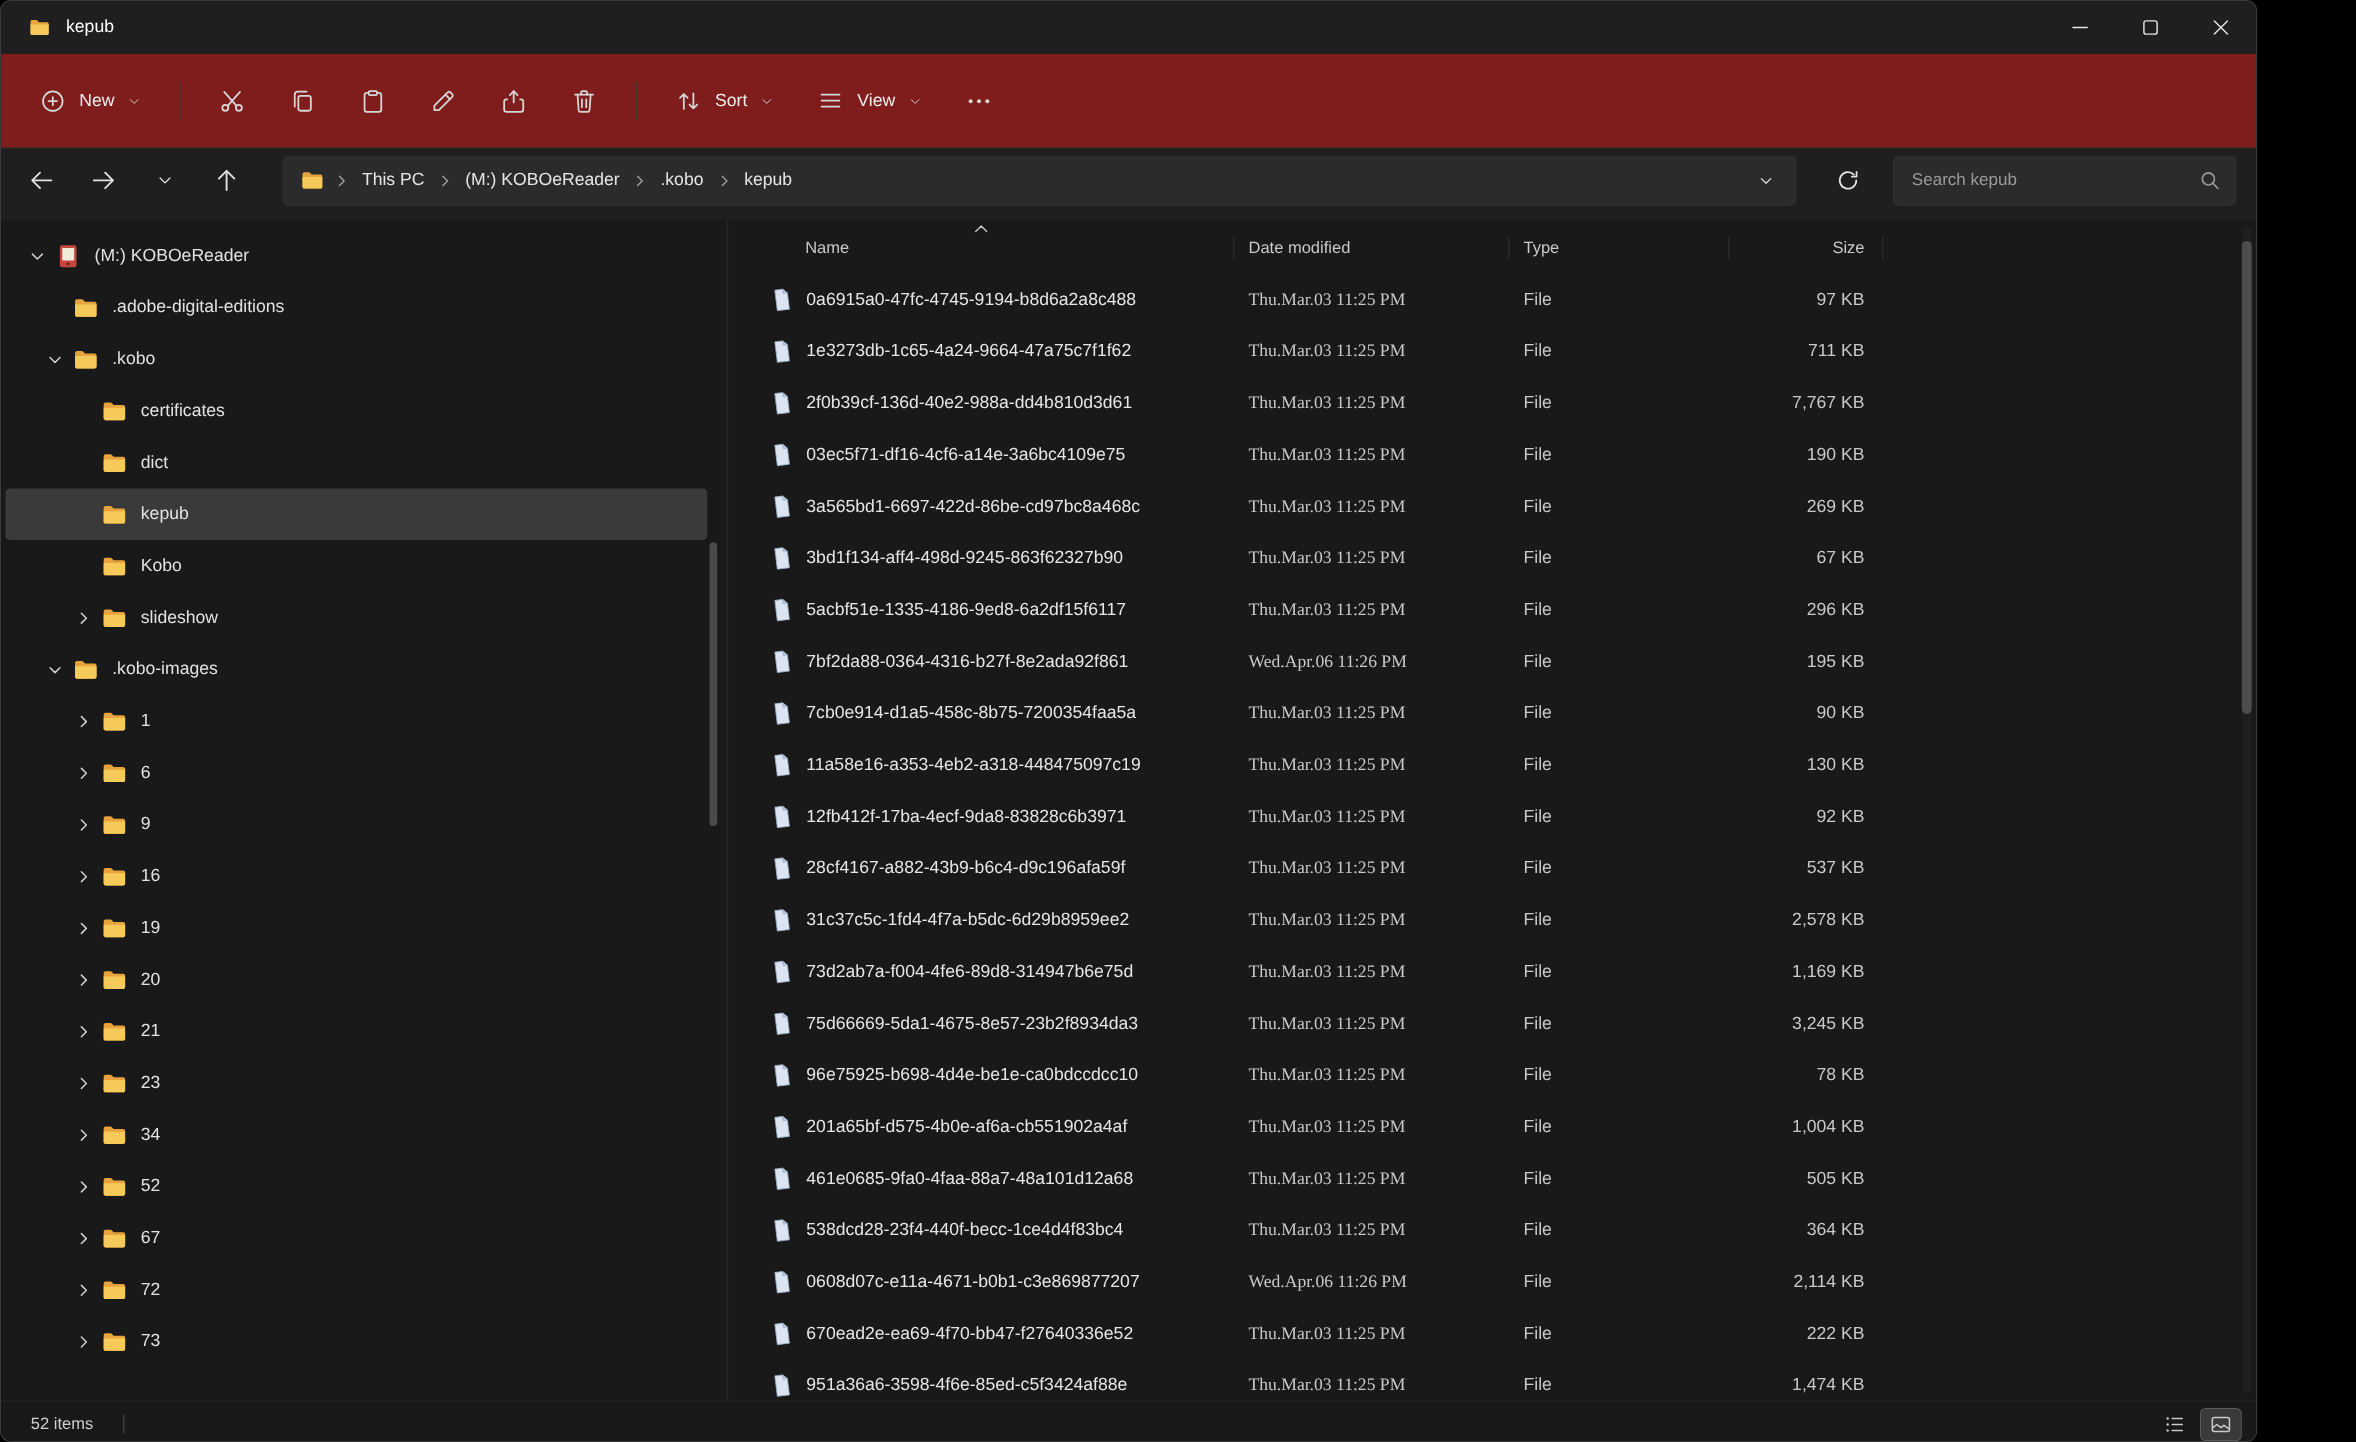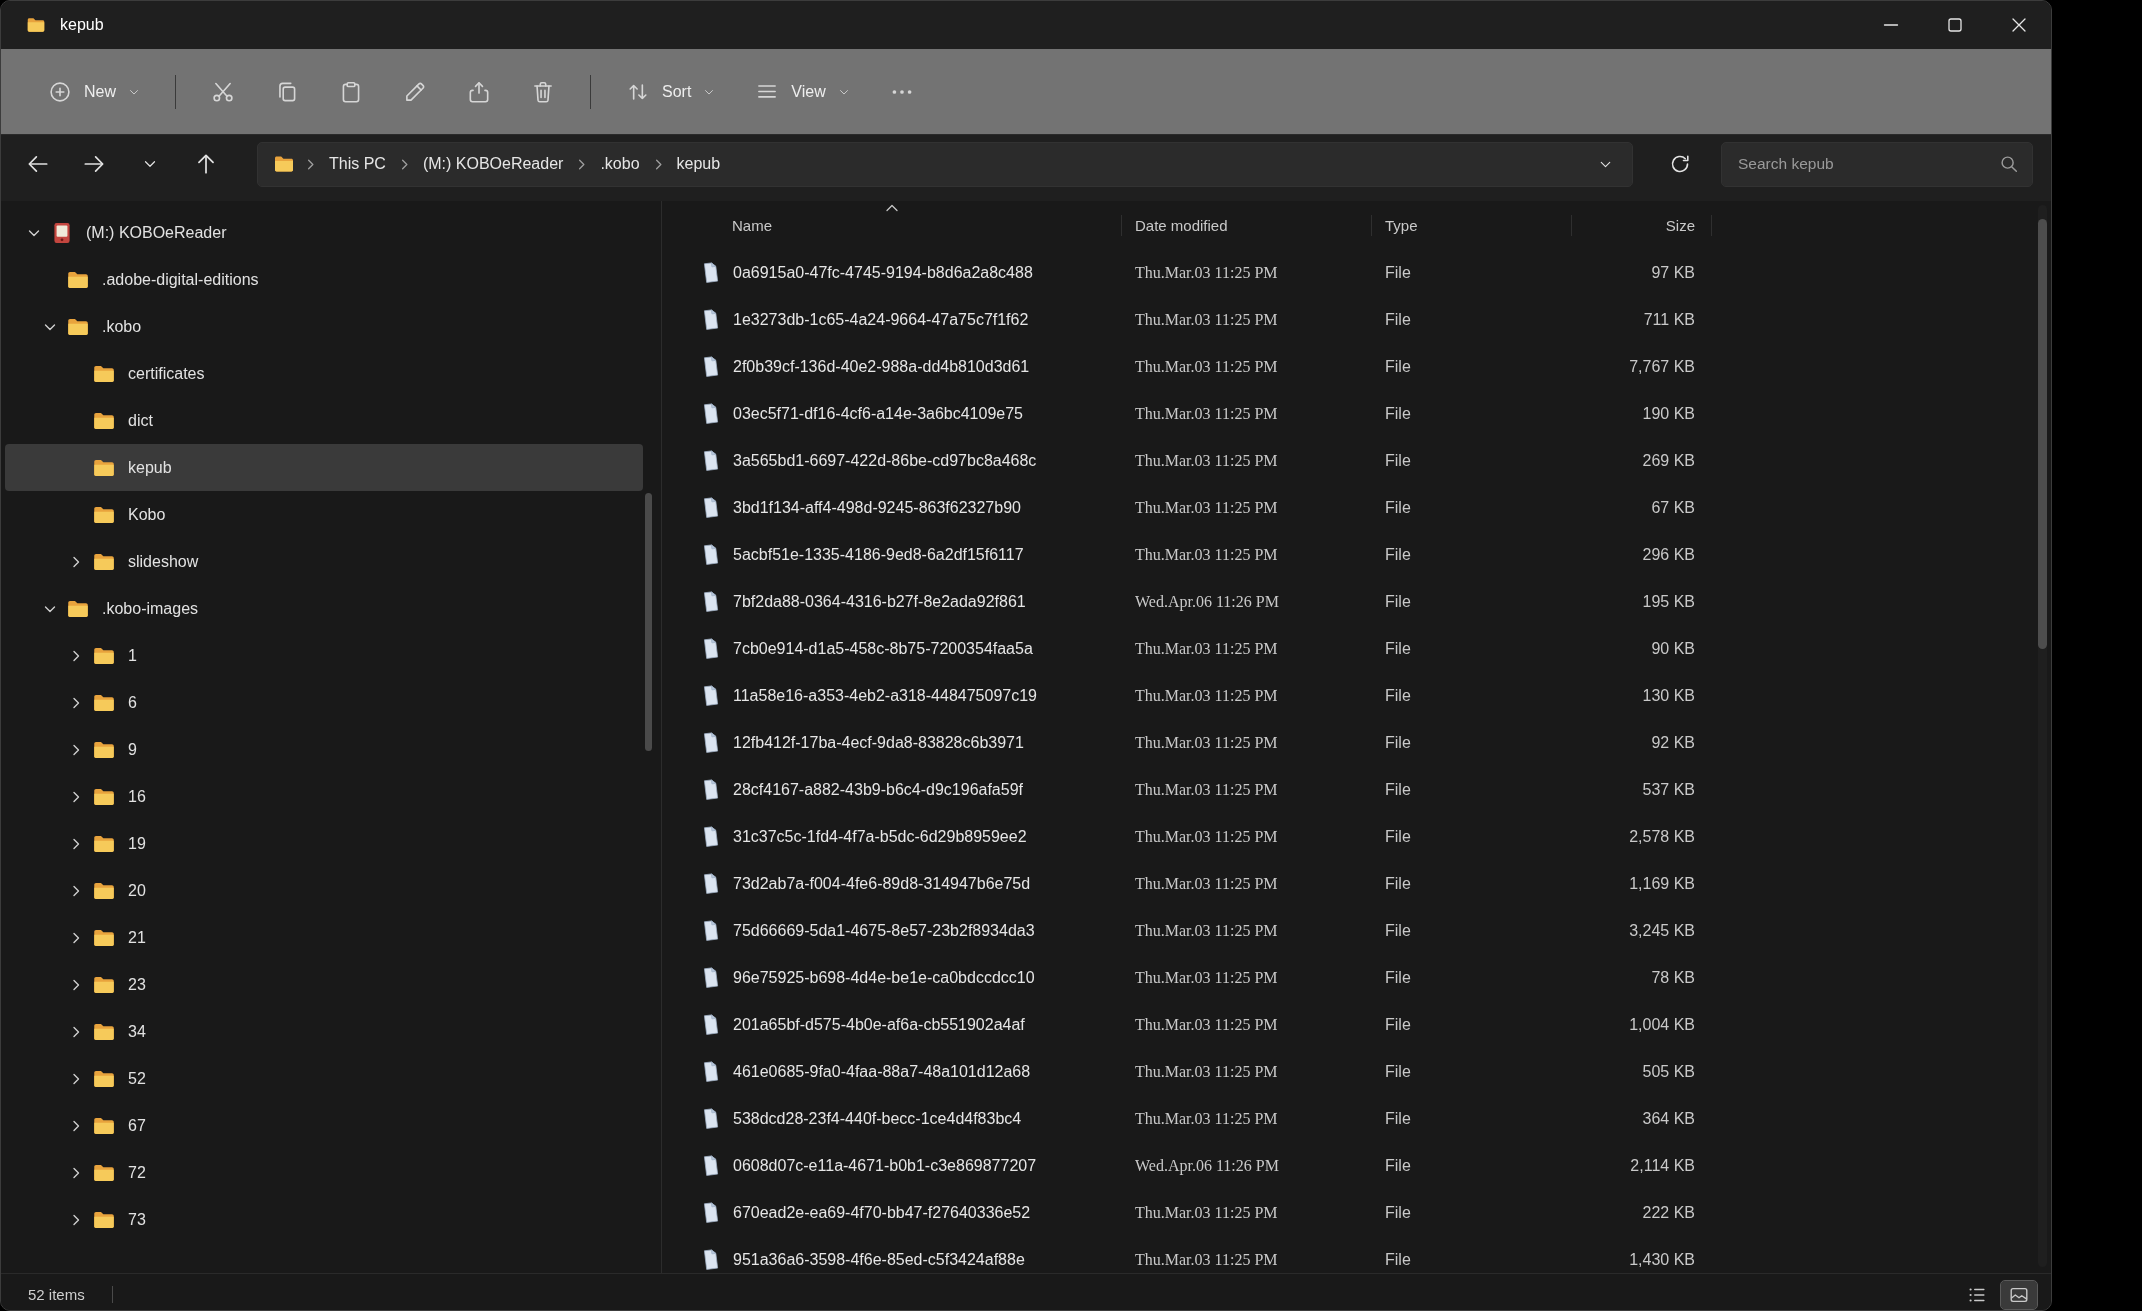--- a/index.html
+++ b/index.html
@@ -12,22 +12,22 @@
 
   
   .titlebar { height:48px; background:#1f1f1f; display:flex; align-items:center; flex:none; }
   .title-left { display:flex; align-items:center; gap:13px; padding-left:24px; }
   .title-text { font-size:16px; color:#fff; }
   .win-controls { margin-left:auto; display:flex; height:100%; }
   .win-btn { width:64px; height:100%; display:flex; align-items:center; justify-content:center; }
   .winicon { stroke:#e6e6e6; fill:none; stroke-width:1.3; stroke-linecap:round; }
 
   
-  .toolbar { height:86px; background:#737373; border-bottom:1px solid #2a2a2a; display:flex; align-items:center;
-             padding-left:30px; gap:6px; flex:none; }
+  .toolbar { height:86px; background:#7f1d1d; border-bottom:1px solid #2a2a2a; display:flex; align-items:center;
+             padding-left:18px; gap:6px; flex:none; }
   .tb-btn { display:flex; align-items:center; gap:11px; height:52px; padding:0 16px; border-radius:6px; color:#eee; font-size:16px; }
   .tb-icon-btn { width:58px; height:52px; display:flex; align-items:center; justify-content:center; border-radius:6px; }
   .tb-sep { width:1px; height:34px; background:#3a3a3a; margin:0 12px; flex:none; }
   .tbi { stroke:#d6d6d6; fill:none; stroke-width:1.5; stroke-linecap:round; stroke-linejoin:round; }
 
   
   .navbar { height:66px; background:#1f1f1f; display:flex; align-items:center; padding:0 18px 8px 14px; flex:none;gap:10px; }
   .nav-btn { width:46px; height:46px; display:flex; align-items:center; justify-content:center; border-radius:6px; flex:none; }
   .navi { stroke:#e2e2e2; fill:none; stroke-width:1.6; stroke-linecap:round; stroke-linejoin:round; }
   .addressbar { flex:1; height:45px; background:#2b2b2b; border:1px solid #323232; border-radius:5px;
@@ -1049,21 +1049,21 @@
                   <g transform="rotate(-7 12 12)">
                     <path d="M7.2 3h6.8l3.8 3.8V21H7.2z" fill="#dbe4f0" stroke="#9fb0c6" stroke-width="0.7"></path>
                     <path d="M14 3v3.8h3.8z" fill="#b9c8dc" stroke="#9fb0c6" stroke-width="0.7"></path>
                   </g>
                 </svg>
               </span>
               <span class="fname">951a36a6-3598-4f6e-85ed-c5f3424af88e</span>
             </div>
             <div class="cell c-date">Thu.Mar.03 11:25 PM</div>
             <div class="cell c-type">File</div>
-            <div class="cell c-size">1,430 KB</div>
+            <div class="cell c-size">1,474 KB</div>
           </div>
         </div>
     </div>
 
     <div class="win-scroll">
       <div class="thumb"></div>
     </div>
   </div>
 
   <div class="statusbar">

